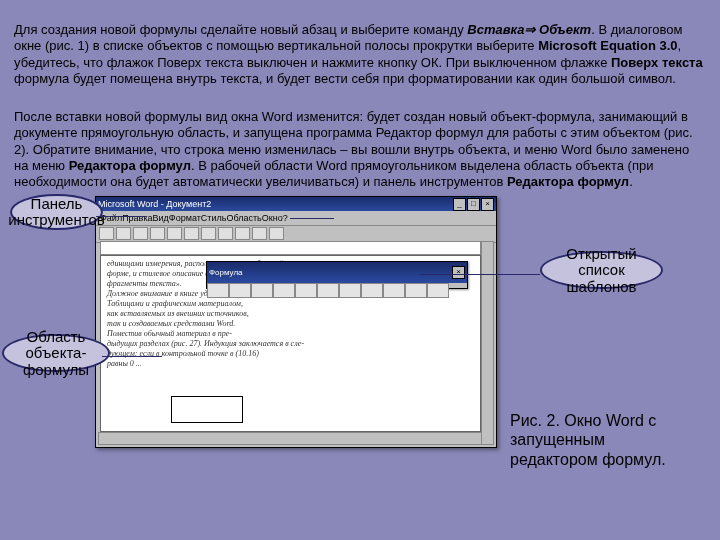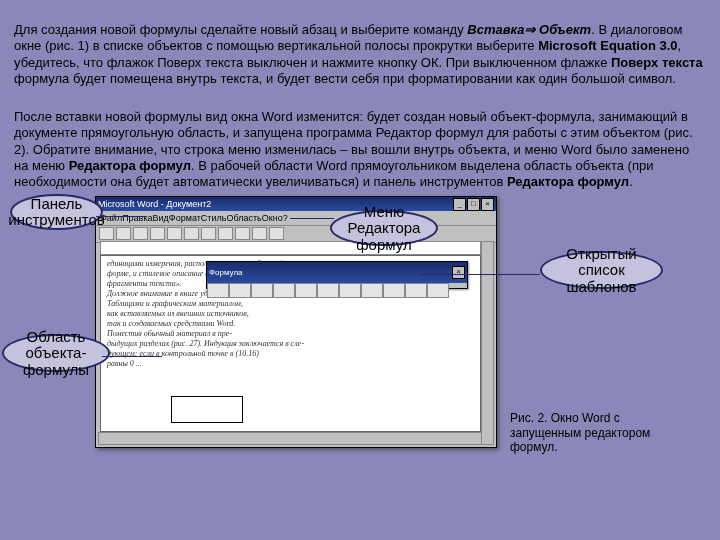--- a/index.html
+++ b/index.html
@@ -113,21 +113,21 @@
   }
   .callout.c1 { left:-40px; top:-2px; width:85px; height:28px;}
   .callout.c2 { left:280px; top:14px; width:100px; height:28px;}
   .callout.c3 { left:490px; top:55px; width:115px; height:30px;}
   .callout.c4 { left:-48px; top:138px; width:100px; height:30px;}
   .connector { position:absolute; border-top:1.5px solid #2a2a6a;}
   .caption {
     position:absolute;
     left:460px; top:215px;
     width:170px;
-    font-size:12px;
+    font-size:16px;
     color:#000;
     line-height:1.2;
   }
 </style>
 </head>
 <body>
 
 <div class="para">
   <span>Для создания новой формулы сделайте новый абзац и выберите команду </span><span class="b i">Вставка</span><span class="b i">⇒ </span><span class="b i">Объект</span><span>. В диалоговом окне (рис. 1) в списке объектов с помощью вертикальной полосы прокрутки выберите </span><span class="b">Microsoft Equation 3.0</span><span>, убедитесь, что флажок Поверх текста выключен и нажмите кнопку ОК. При выключенном флажке </span><span class="b">Поверх текста</span><span> формула будет помещена внутрь текста, и будет вести себя при форматировании как один большой символ.</span>
 </div>
@@ -207,23 +207,20 @@
           <div class="eqcell"></div>
       </div>
     </div>
   </div>
 
   <div class="callout c1">
       <span>Панель инструментов</span>
     </div>
   <div class="connector" style="left:46px; top:20px; width:50px;"></div>
 
-  <div class="callout c2">
-      <span>Меню Редактора формул</span>
-    </div>
   <div class="connector" style="left:240px; top:22px; width:44px;"></div>
 
   <div class="callout c3">
       <span>Открытый список шаблонов</span>
     </div>
   <div class="connector" style="left:370px; top:78px; width:120px;"></div>
 
   <div class="callout c4">
       <span>Область объекта-формулы</span>
     </div>

